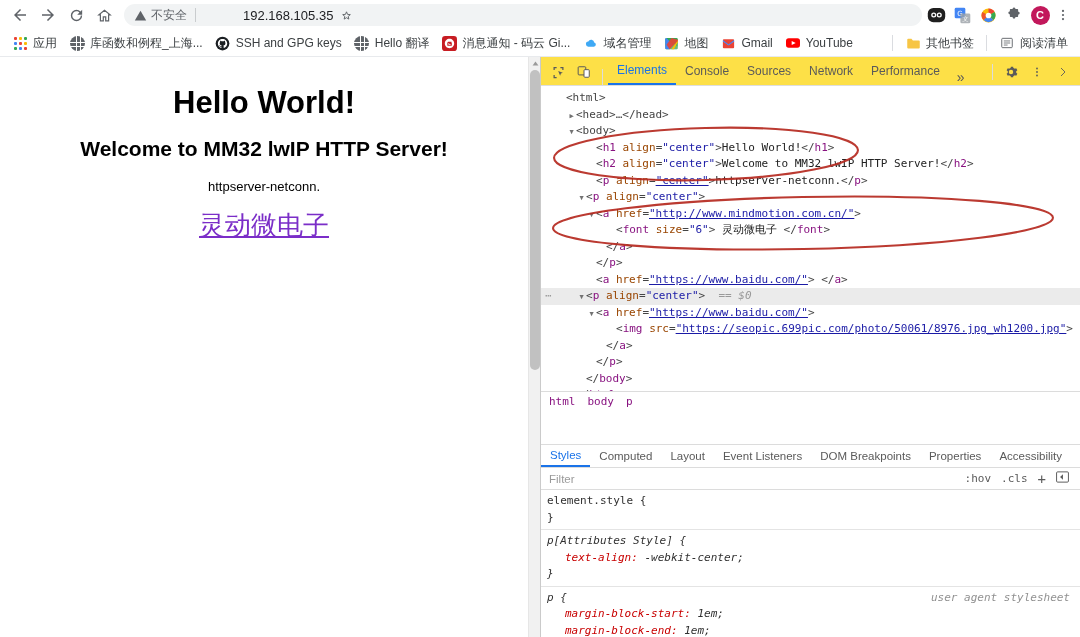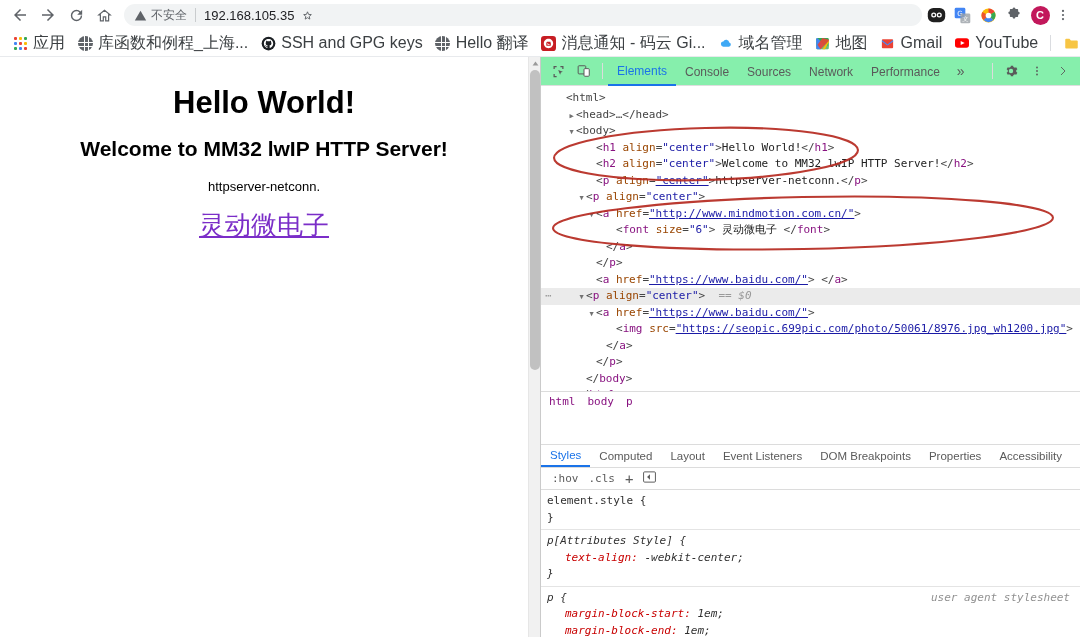--- a/index.html
+++ b/index.html
@@ -51,20 +51,21 @@
   #omnibox-sep {
     width: 1px; height: 14px; background: #c9ccce;
     margin: 0 8px;
     flex: 0 0 auto;
   }
   #url-text {
     font-size: 13px;
     color: #202124;
     white-space: nowrap;
     overflow: hidden;
+    margin-left: 39px;
   }
   #omni-right {
     display: flex; align-items: center;
     flex: 0 0 auto;
     margin-left: auto;
   }
   #star-btn { width: 26px; height: 24px; display:flex; align-items:center; justify-content:center; }
   .ext-icon {
     width: 24px; height: 24px;
     margin-left: 2px;
@@ -97,21 +98,21 @@
     padding: 2px 6px;
     border-radius: 4px;
     flex: 0 0 auto;
   }
   .bm-ico {
     width: 16px; height: 16px;
     margin-right: 5px;
     display: flex; align-items: center; justify-content: center;
     flex: 0 0 auto;
   }
-  .bm-label { color: #3c4043; font-size: 16px; }
+  .bm-label { color: #3c4043; font-size: 12px; }
   .bm-sep { width:1px; height:16px; background:#dadce0; margin:0 6px; flex:0 0 auto;}
   #bm-right { margin-left: auto; display:flex; align-items:center; flex:0 0 auto; }
 
   .apps-grid { display:grid; grid-template-columns:repeat(3,3px); grid-template-rows:repeat(3,3px);
                gap:2px; }
   .apps-grid i { display:block; width:3px; height:3px; border-radius:1px; }
 
   .globe-ico { width:15px;height:15px;border-radius:50%;background:#5f6368; position:relative;}
   .globe-ico::before{content:"";position:absolute;left:6px;top:0;width:3px;height:15px;
       border-left:1px solid #fff;border-right:1px solid #fff;}
@@ -191,25 +192,25 @@
     border-left: 1px solid #cacaca;
     display: flex;
     flex-direction: column;
     background: #fff;
     font-family: "Liberation Sans", sans-serif;
     overflow: hidden;
   }
   #dt-toolbar {
     height: 29px;
     display: flex;
-    align-items: center;
+    align-items: flex-end;
     border-bottom: 1px solid #dedede;
     padding: 0 4px;
     flex: 0 0 auto;
-    background: #86efac;
+    background: #fde047;
   }
   .dt-icon-btn {
     width: 26px; height: 26px;
     display: flex; align-items:center; justify-content:center;
     color: #5a5a5a;
     flex: 0 0 auto;
   }
   .dt-vsep { width:1px; height:16px; background:#dcdcdc; margin:0 5px; flex:0 0 auto;}
   .dt-tab {
     font-size: 12px;
@@ -693,20 +694,21 @@
       <div class="st-tab active">Styles</div>
       <div class="st-tab">Computed</div>
       <div class="st-tab">Layout</div>
       <div class="st-tab">Event Listeners</div>
       <div class="st-tab">DOM Breakpoints</div>
       <div class="st-tab">Properties</div>
       <div class="st-tab">Accessibility</div>
     </div>
 
     <div id="filter-row">
+      <input id="filter-input" type="text" placeholder="Filter" style="">
       <span class="filter-btn">:hov</span>
       <span class="filter-btn">.cls</span>
       <span class="filter-btn" style="font-size:14px">+</span>
       <span class="filter-btn">
         <svg width="13" height="12" viewBox="0 0 16 14">
             <rect x="0.7" y="0.7" width="14.6" height="12.6" rx="1.3" fill="none" stroke="#5a5a5a" stroke-width="1.2"></rect>
             <path d="M8.5 3.5L5 7l3.5 3.5z" fill="#5a5a5a"></path>
           </svg>
       </span>
     </div>

